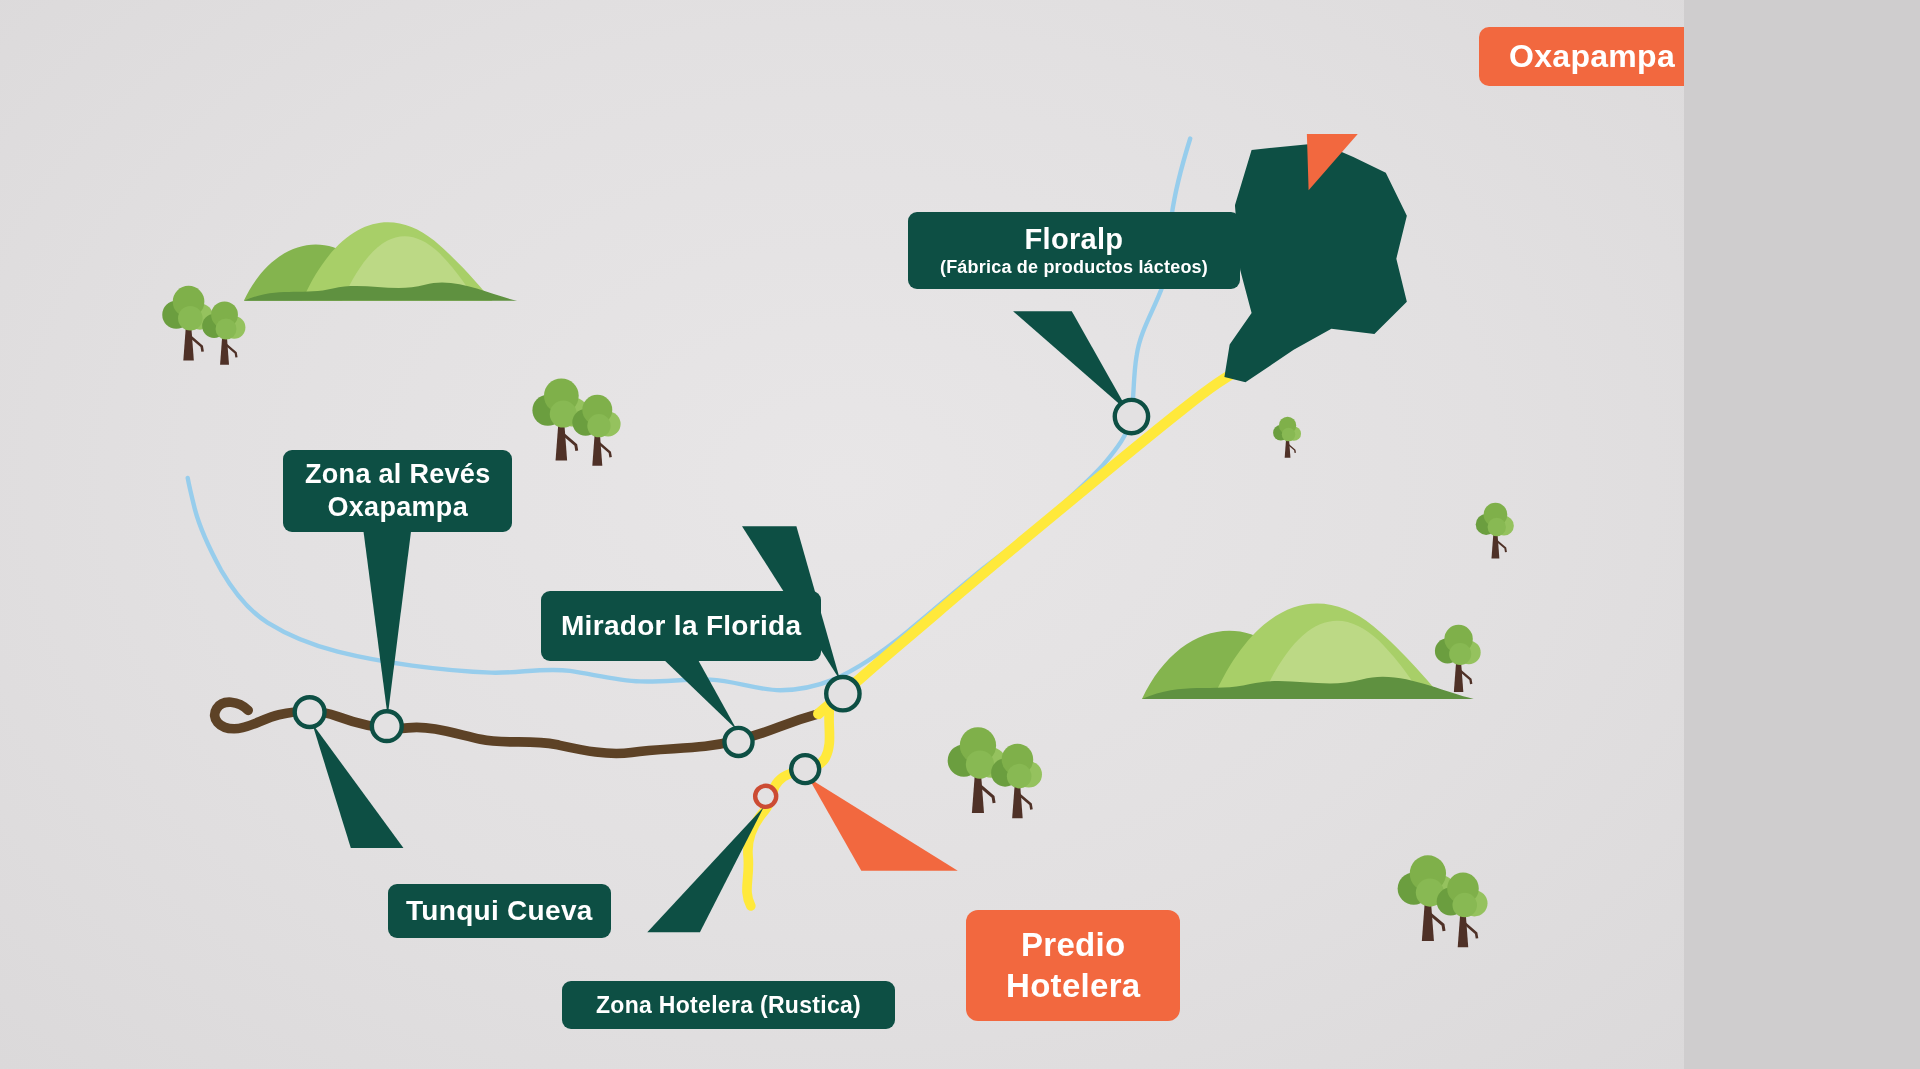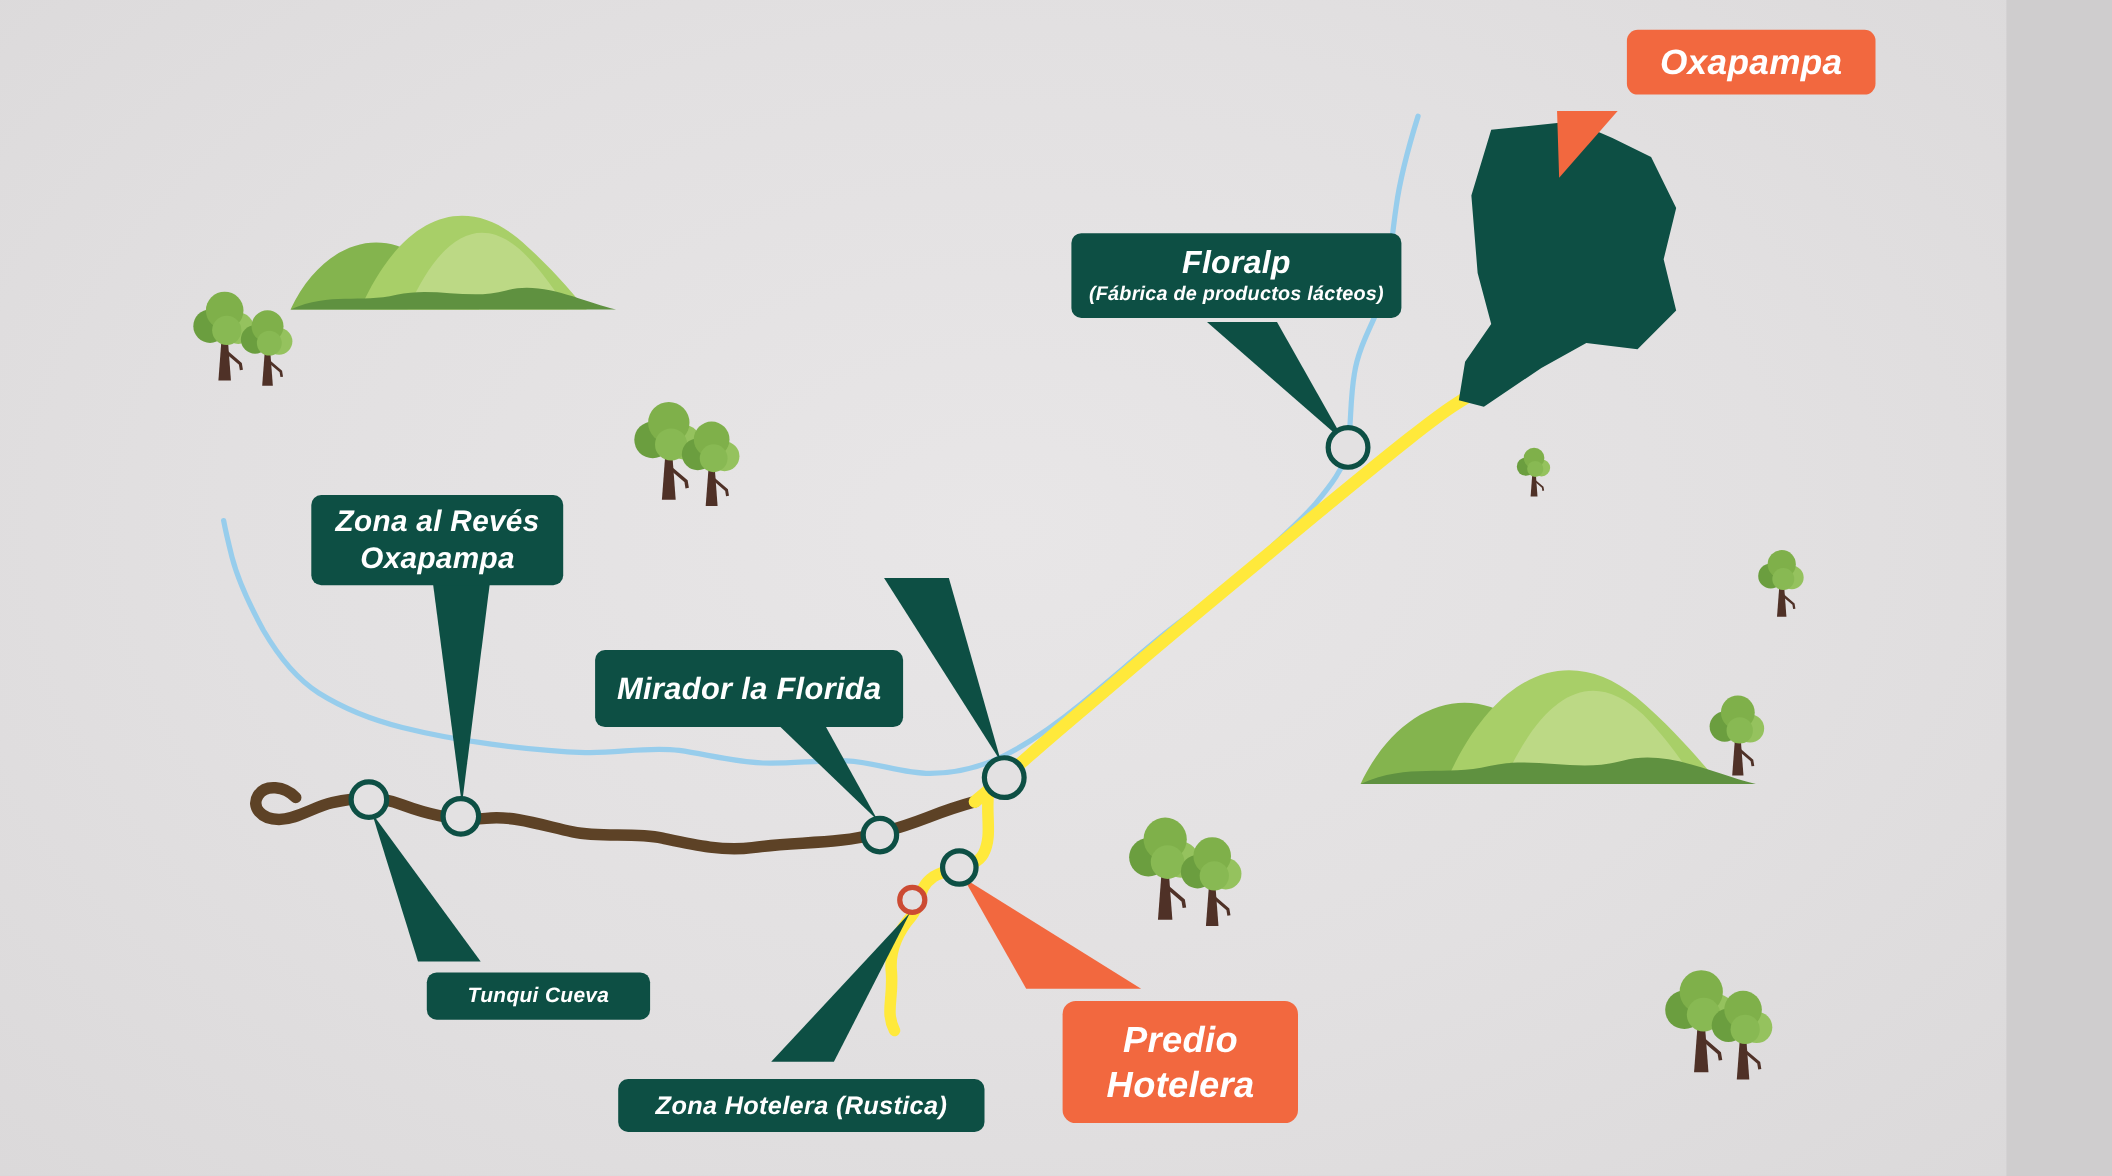--- a/index.html
+++ b/index.html
@@ -2,24 +2,23 @@
 <html><head>
 <meta charset="utf-8">
 <style>
   html,body{margin:0;padding:0;}
   body{
     font-family:"Liberation Sans","DejaVu Sans",sans-serif;
     background:#cfcdce;
   }
   .stage{
     position:relative;
-    width:1824px;height:1069px;
+    width:1684px;height:1069px;
     overflow:hidden;
     background:radial-gradient(ellipse at 50% 45%, #e8e6e7 0%, #e2e0e1 55%, #dbd9da 100%);
-    font-style:italic;
   }
   .stage svg{position:absolute;left:0;top:0;width:100%;height:100%;}
   .label{
     position:absolute;
     color:#ffffff;
     font-weight:700;
     text-align:center;
     line-height:1.22;
     white-space:nowrap;
     letter-spacing:.3px;
@@ -107,34 +106,34 @@
     <circle cx="441" cy="753" r="17" fill="#e3e1e2" stroke="#0d4f44" stroke-width="5"></circle>
     <circle cx="842" cy="771" r="16" fill="#e3e1e2" stroke="#0d4f44" stroke-width="5"></circle>
     <circle cx="961" cy="716" r="19" fill="#e3e1e2" stroke="#0d4f44" stroke-width="5"></circle>
     <circle cx="1290" cy="400" r="19" fill="#e3e1e2" stroke="#0d4f44" stroke-width="5"></circle>
     <circle cx="918" cy="802" r="16" fill="#e3e1e2" stroke="#0d4f44" stroke-width="5"></circle>
     <circle cx="873" cy="833" r="12" fill="#e3e1e2" stroke="#cc4b33" stroke-width="5"></circle>
   </svg>
 
   <div class="label orange" style="left:1479px;top:27px;font-size:32px;padding:10px 30px;border-radius:10px;"><span>Oxapampa</span></div>
 
-  <div class="label teal" style="left:974px;top:212px;width:300px;padding:10px 0;border-radius:9px;">
+  <div class="label teal" style="left:908px;top:212px;width:300px;padding:10px 16px;border-radius:9px;">
     <div style="font-size:29px;">Floralp</div>
     <div class="label-sub">(Fábrica de productos lácteos)</div>
   </div>
 
   <div class="label teal" style="left:283px;top:450px;font-size:27px;padding:8px 22px;border-radius:9px;">
     <div>Zona al Revés</div>
     <div>Oxapampa</div>
   </div>
 
 
   <div class="label teal" style="left:541px;top:591px;font-size:28px;padding:18px 20px;border-radius:9px;"><span>Mirador la Florida</span></div>
 
-  <div class="label teal" style="left:388px;top:884px;font-size:19px;padding:10px 37px;border-radius:9px;"><span>Tunqui Cueva</span></div>
+  <div class="label teal" style="left:388px;top:884px;font-size:28px;padding:10px 18px;border-radius:9px;"><span>Tunqui Cueva</span></div>
 
   <div class="label teal" style="left:562px;top:981px;font-size:23px;padding:10px 34px;border-radius:9px;"><span>Zona Hotelera (Rustica)</span></div>
 
   <div class="label orange" style="left:966px;top:910px;font-size:33px;padding:14px 40px;border-radius:12px;line-height:1.25;">
     <div>Predio</div>
     <div>Hotelera</div>
   </div>
 
 </div>
 

